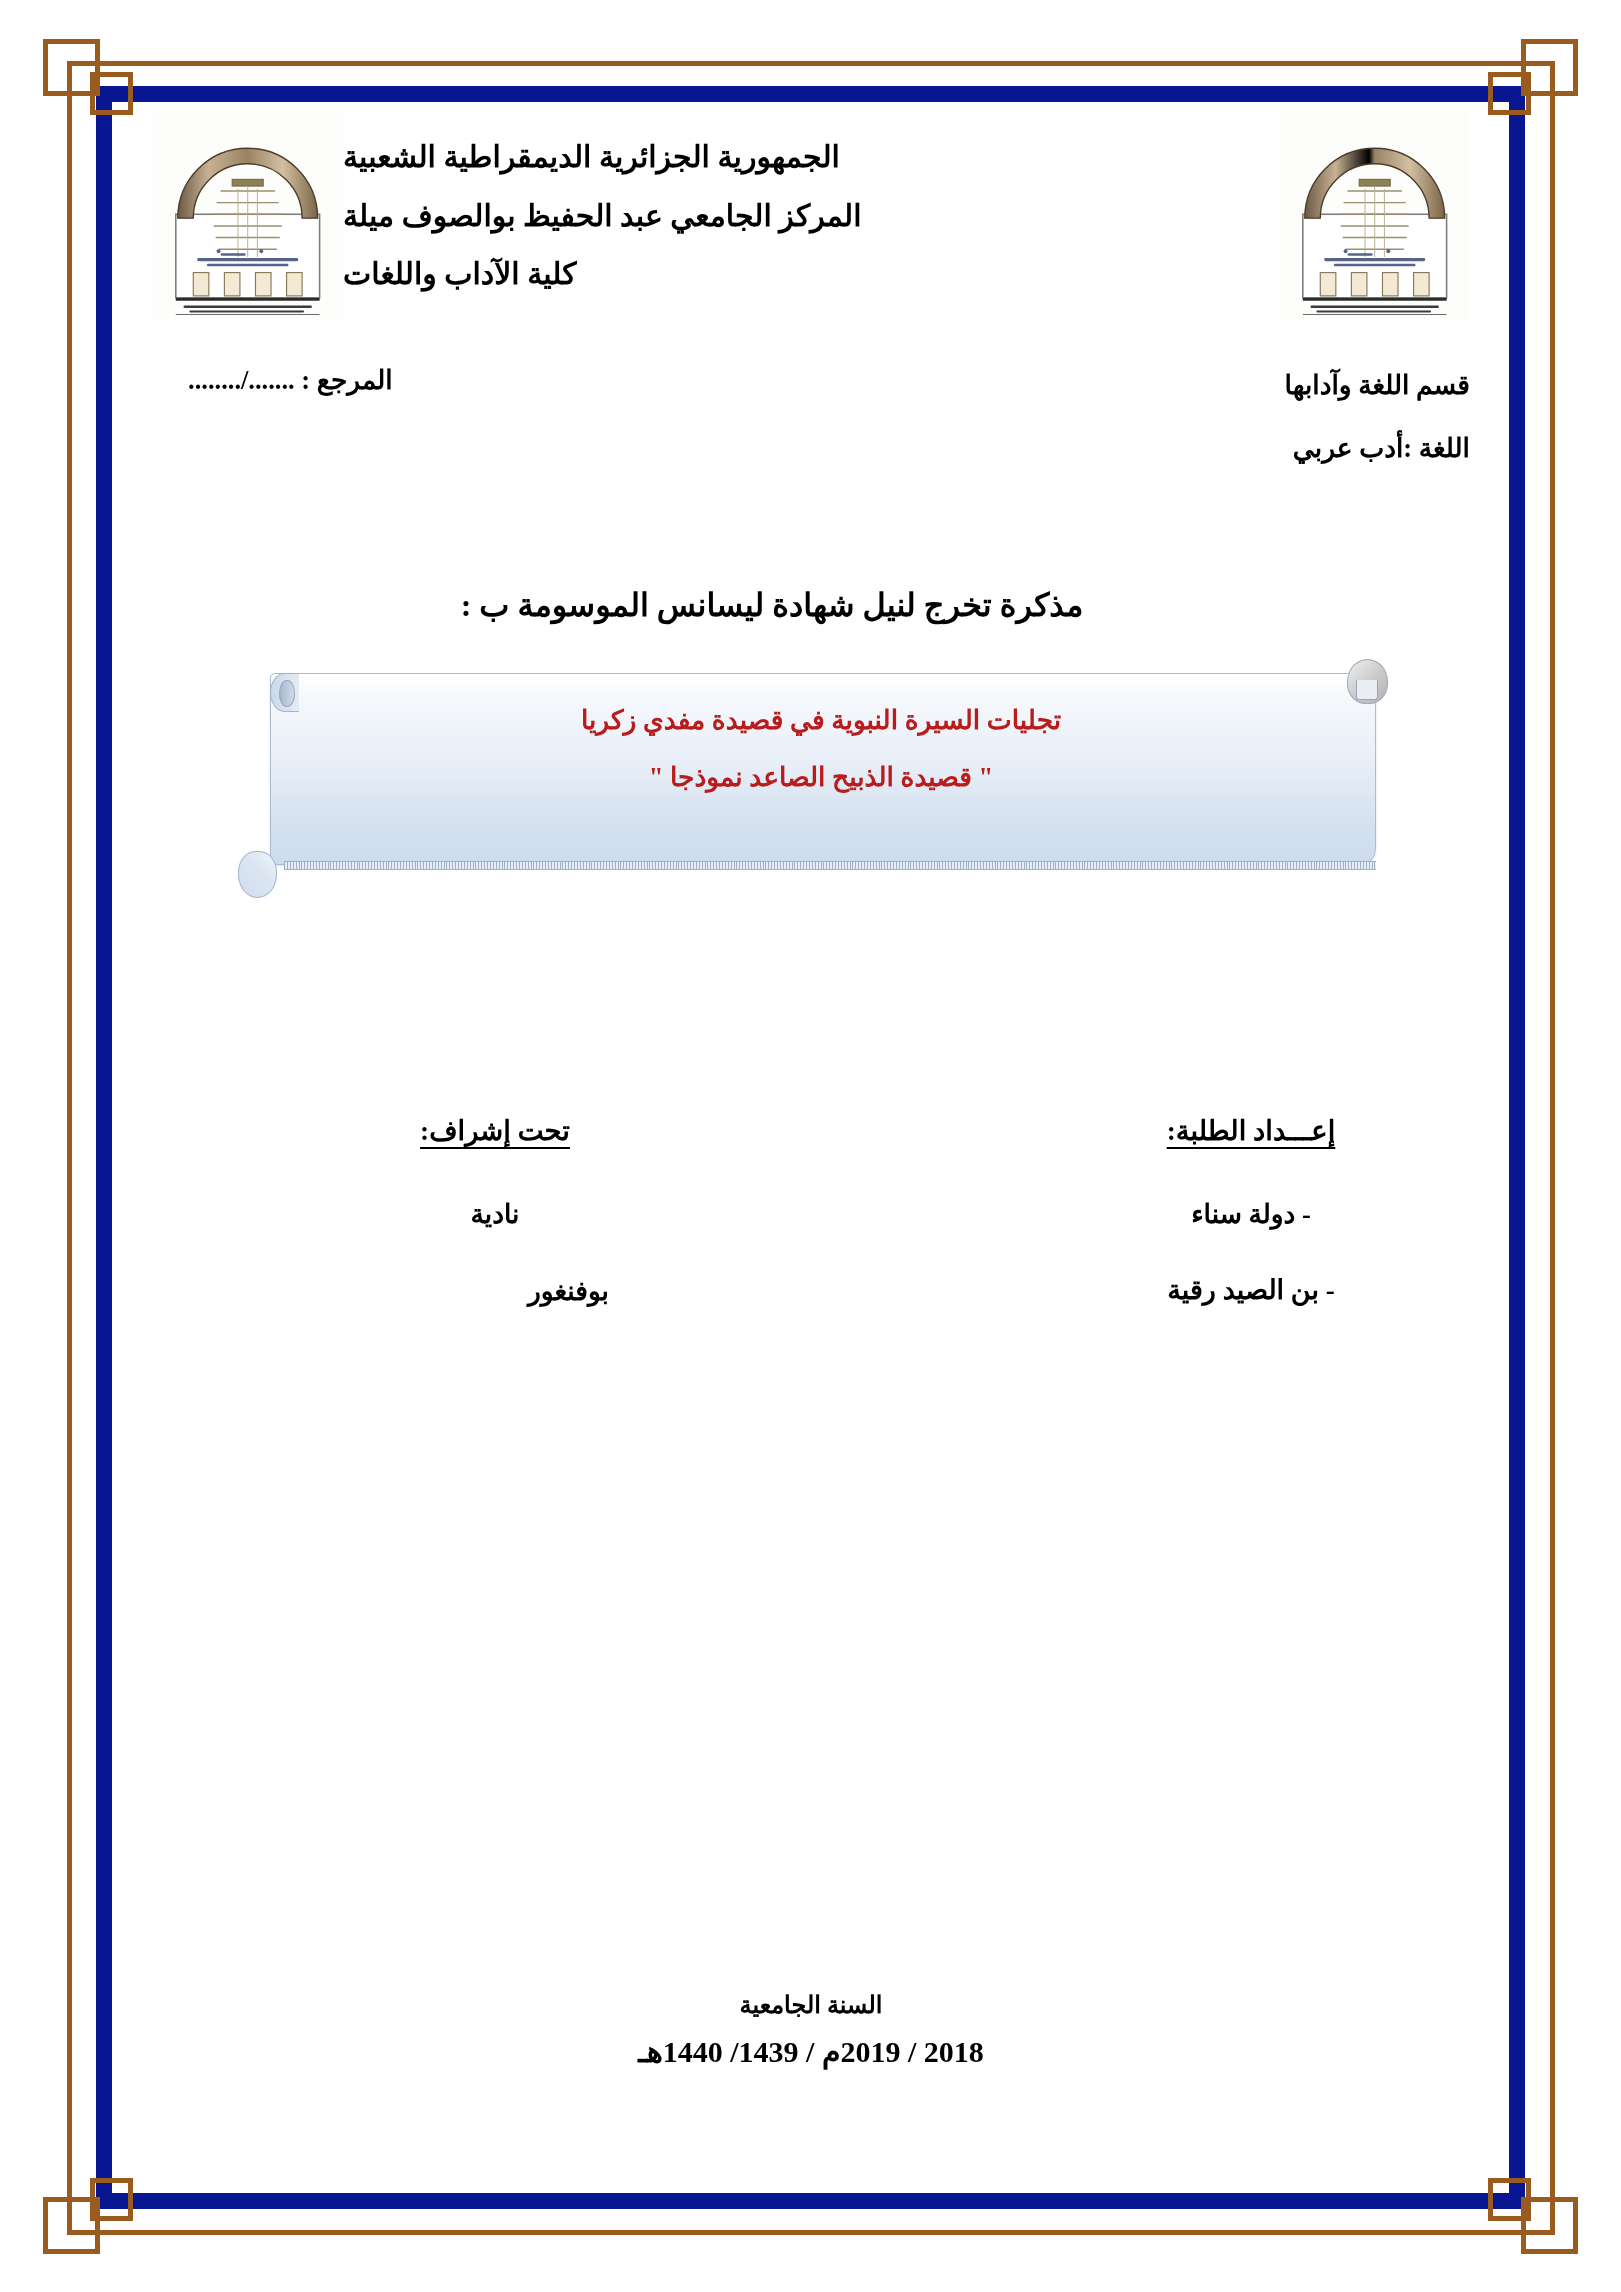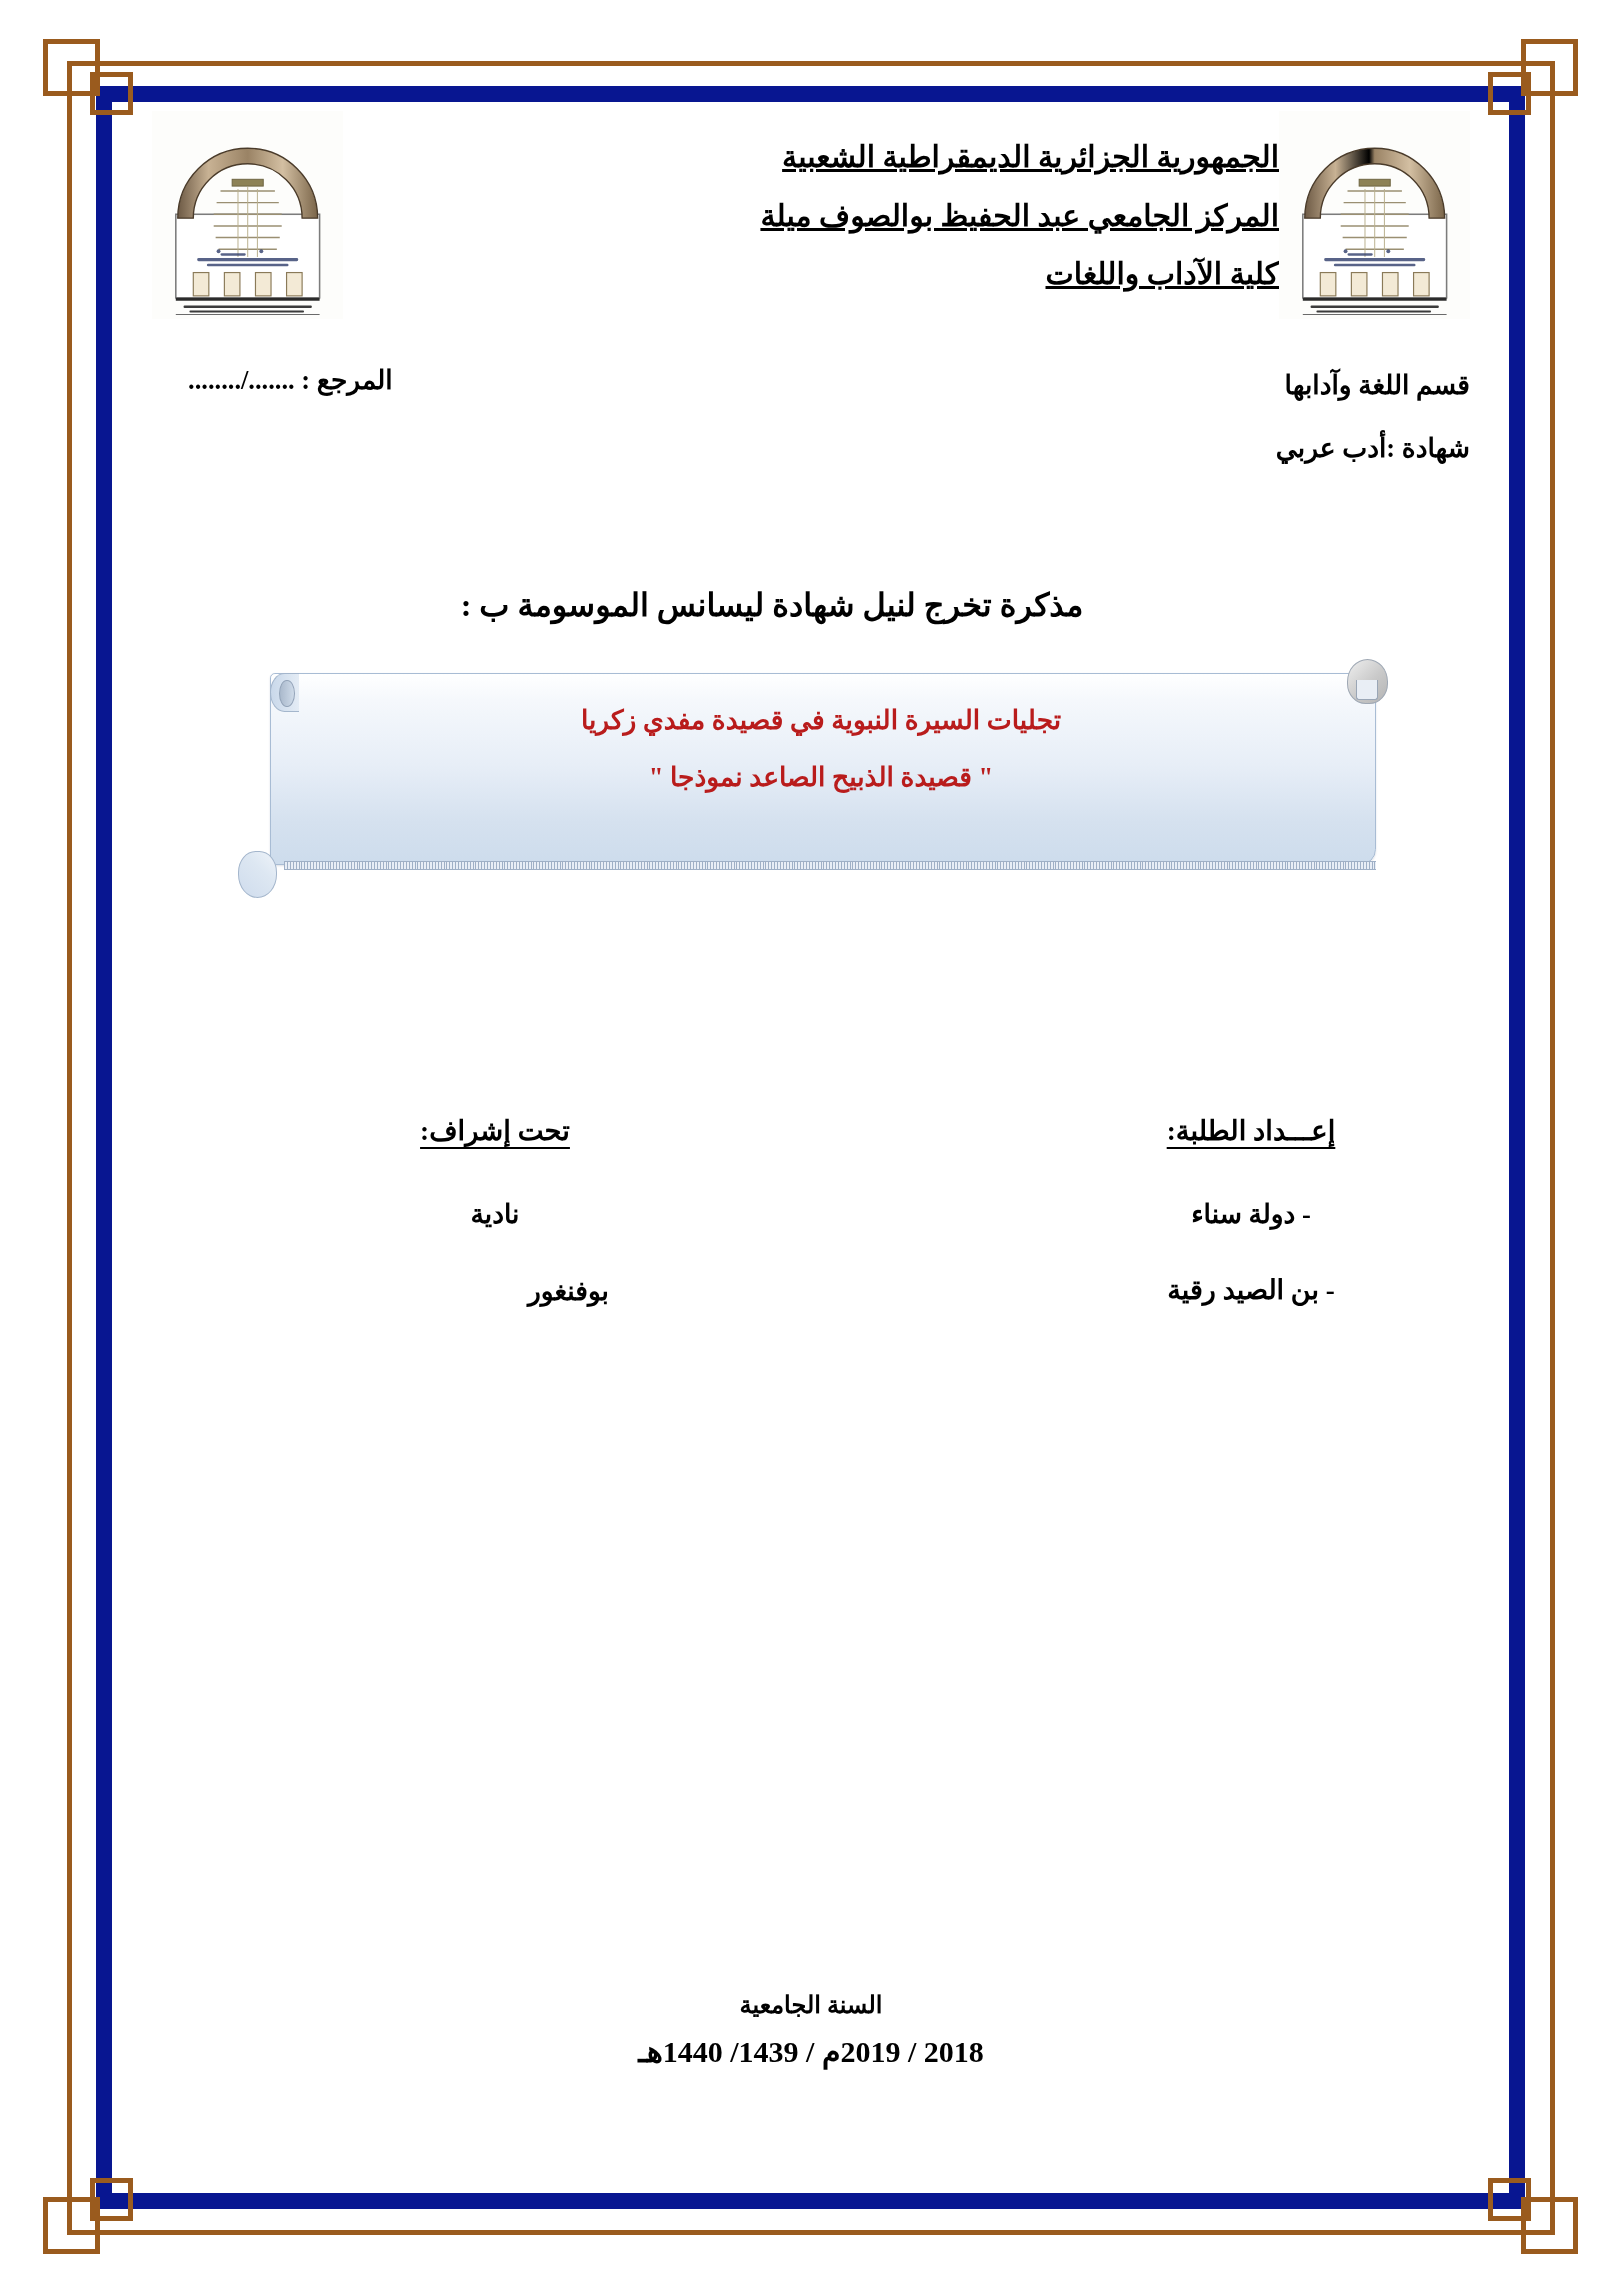--- a/index.html
+++ b/index.html
@@ -96,23 +96,22 @@
     background: #fdfdfb;
   }
 
   .logo-inner {
     position: absolute;
     left: 7.8px; right: 7.8px; top: 9.8px; bottom: 3.9px;
   }
 
   .header-titles {
     flex: 1 1 auto;
-    text-align: right;
+    text-align: left;
     padding-top: 17.6px;
-    text-decoration: underline;
   }
   .header-titles p {
     font-size: 30px;
     font-weight: 700;
     color: #000;
     line-height: 1.95;
     letter-spacing: 0;
   }
 
   
@@ -451,21 +450,21 @@
           </g>
           <rect x="16" y="199" width="148" height="2.4" fill="#1f1f1f"></rect>
         </svg>
       </div>
     </div>
   </div>
 
   <div class="dept-row">
     <div class="dept-right">
       <p>قسم اللغة وآدابها</p>
-      <p>شهادة :أدب عربي</p>
+      <p>اللغة :أدب عربي</p>
     </div>
     <div class="dept-left">المرجع : ......./........</div>
   </div>
 
   <div class="memoire-line">مذكرة تخرج لنيل شهادة ليسانس الموسومة ب :</div>
 
   <div class="scroll-wrap">
     <div class="scroll-shadow"></div>
     <div class="scroll-body"></div>
     <div class="curl-tl"></div>

